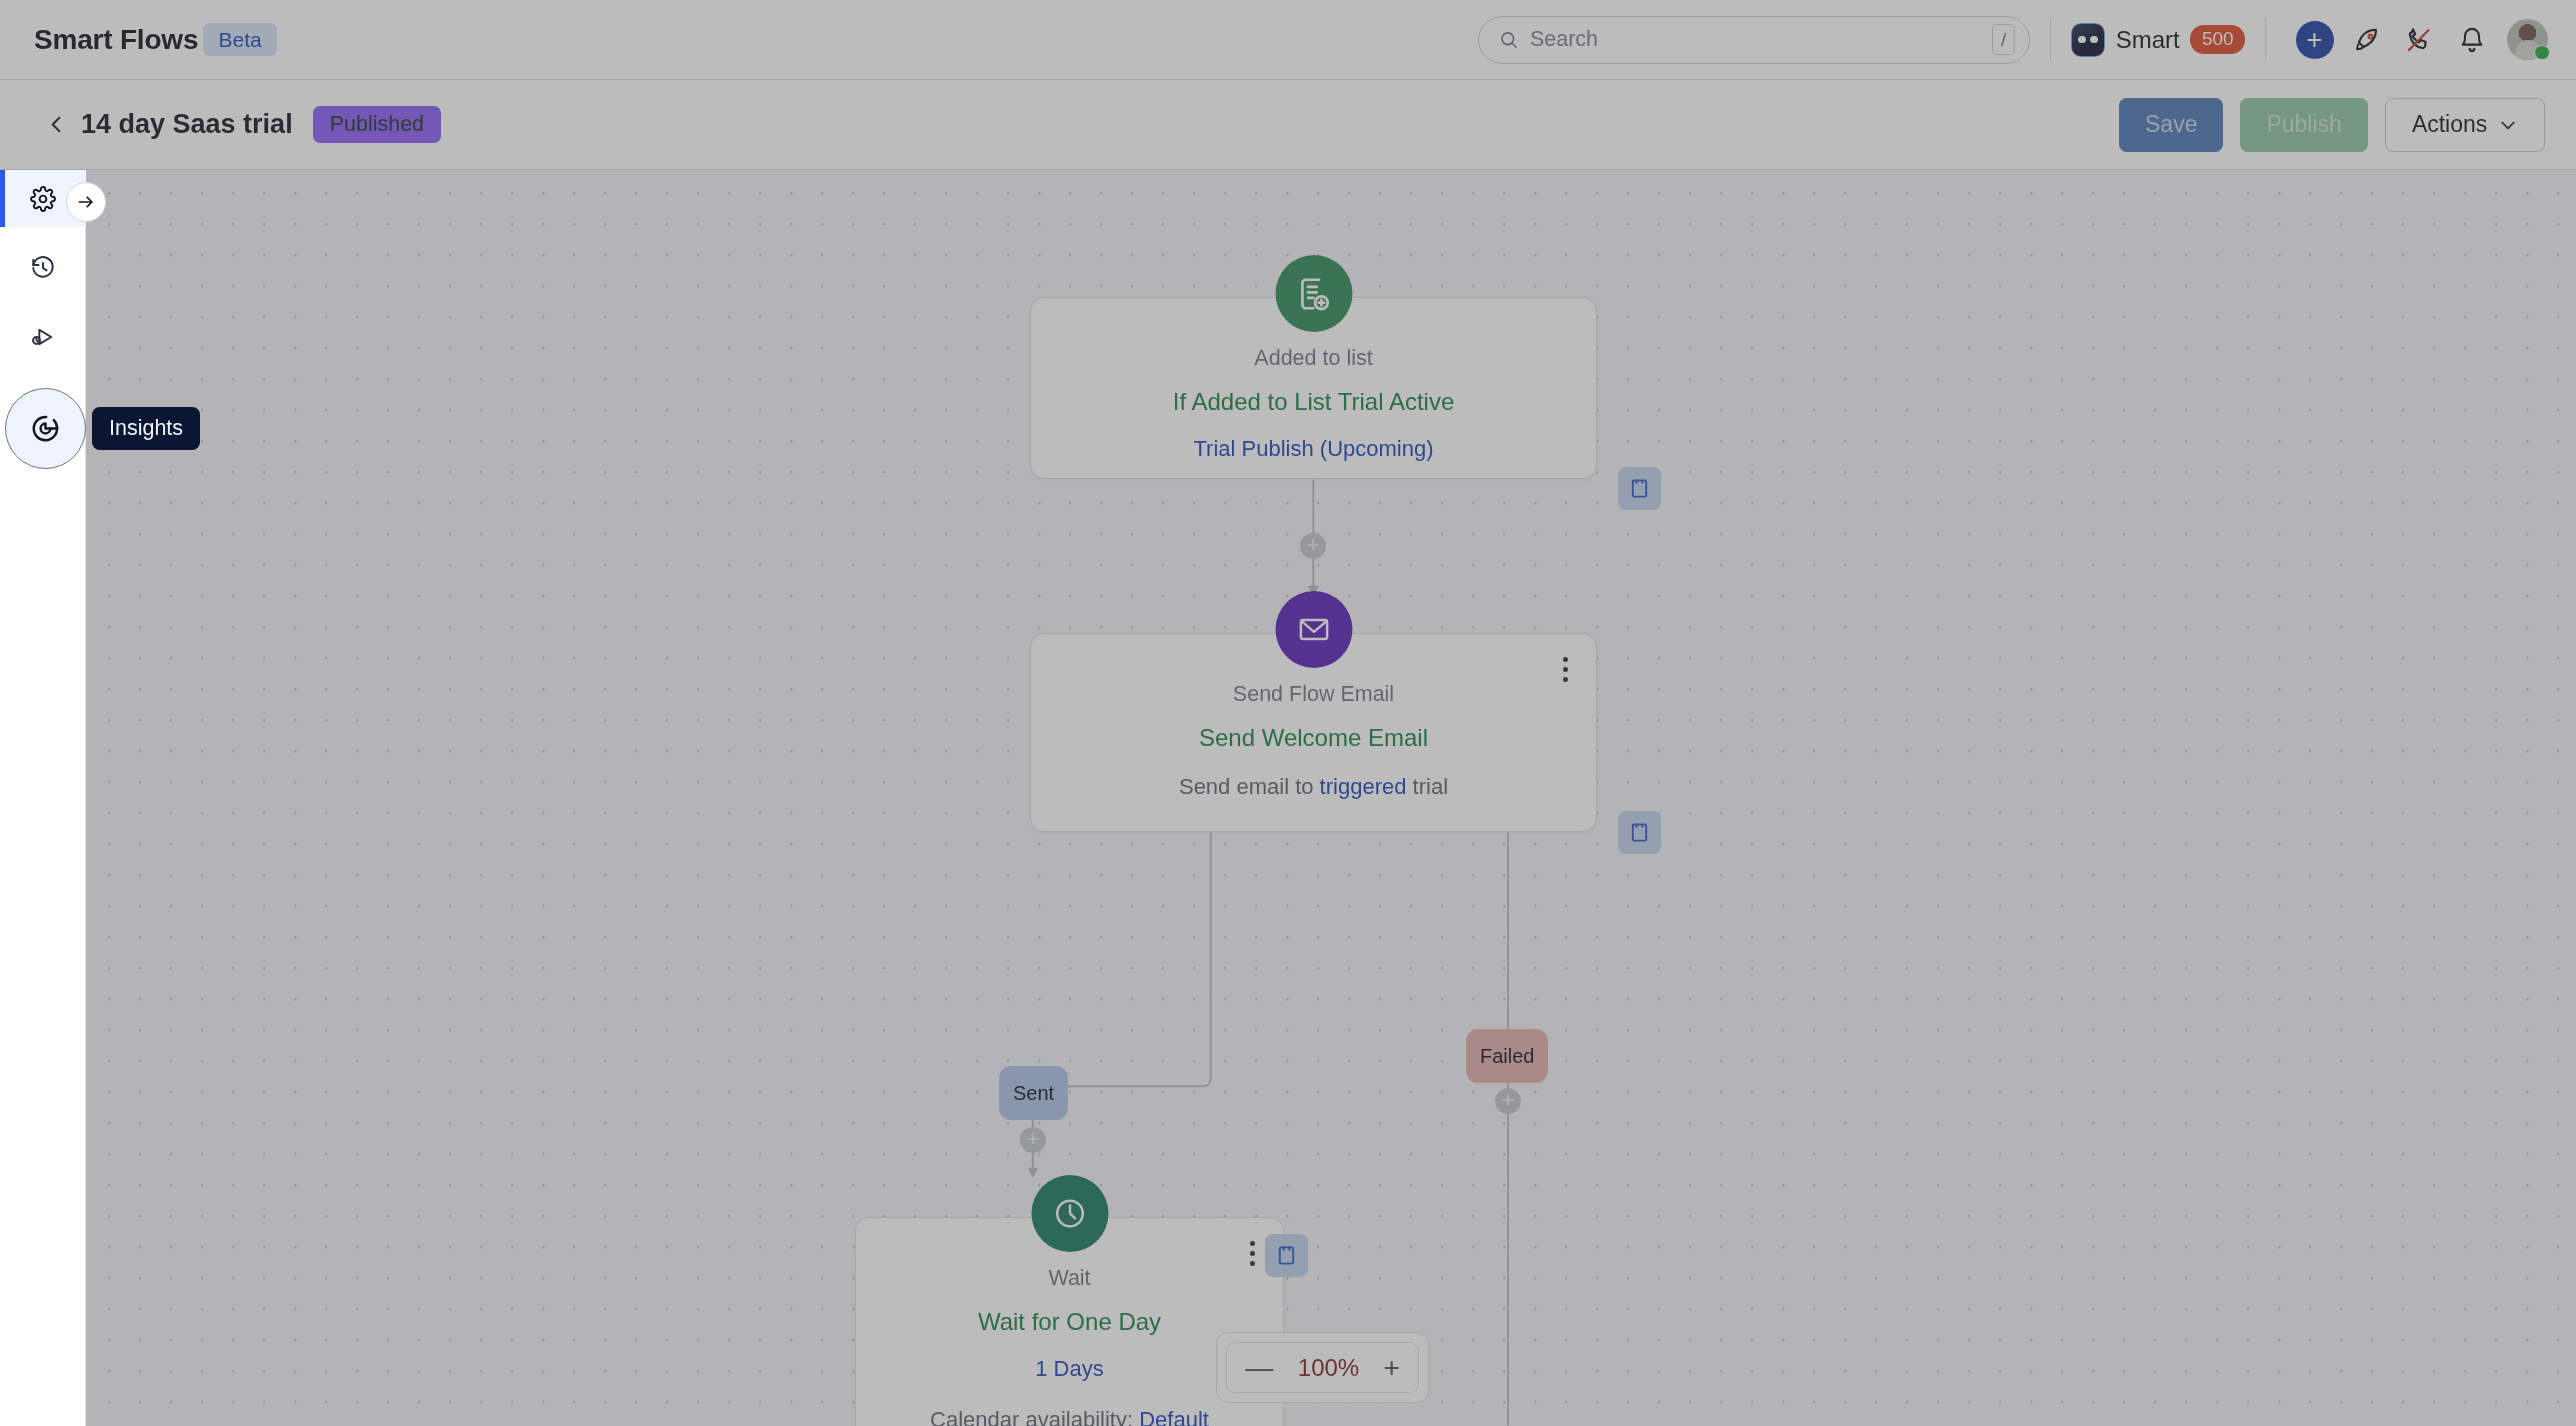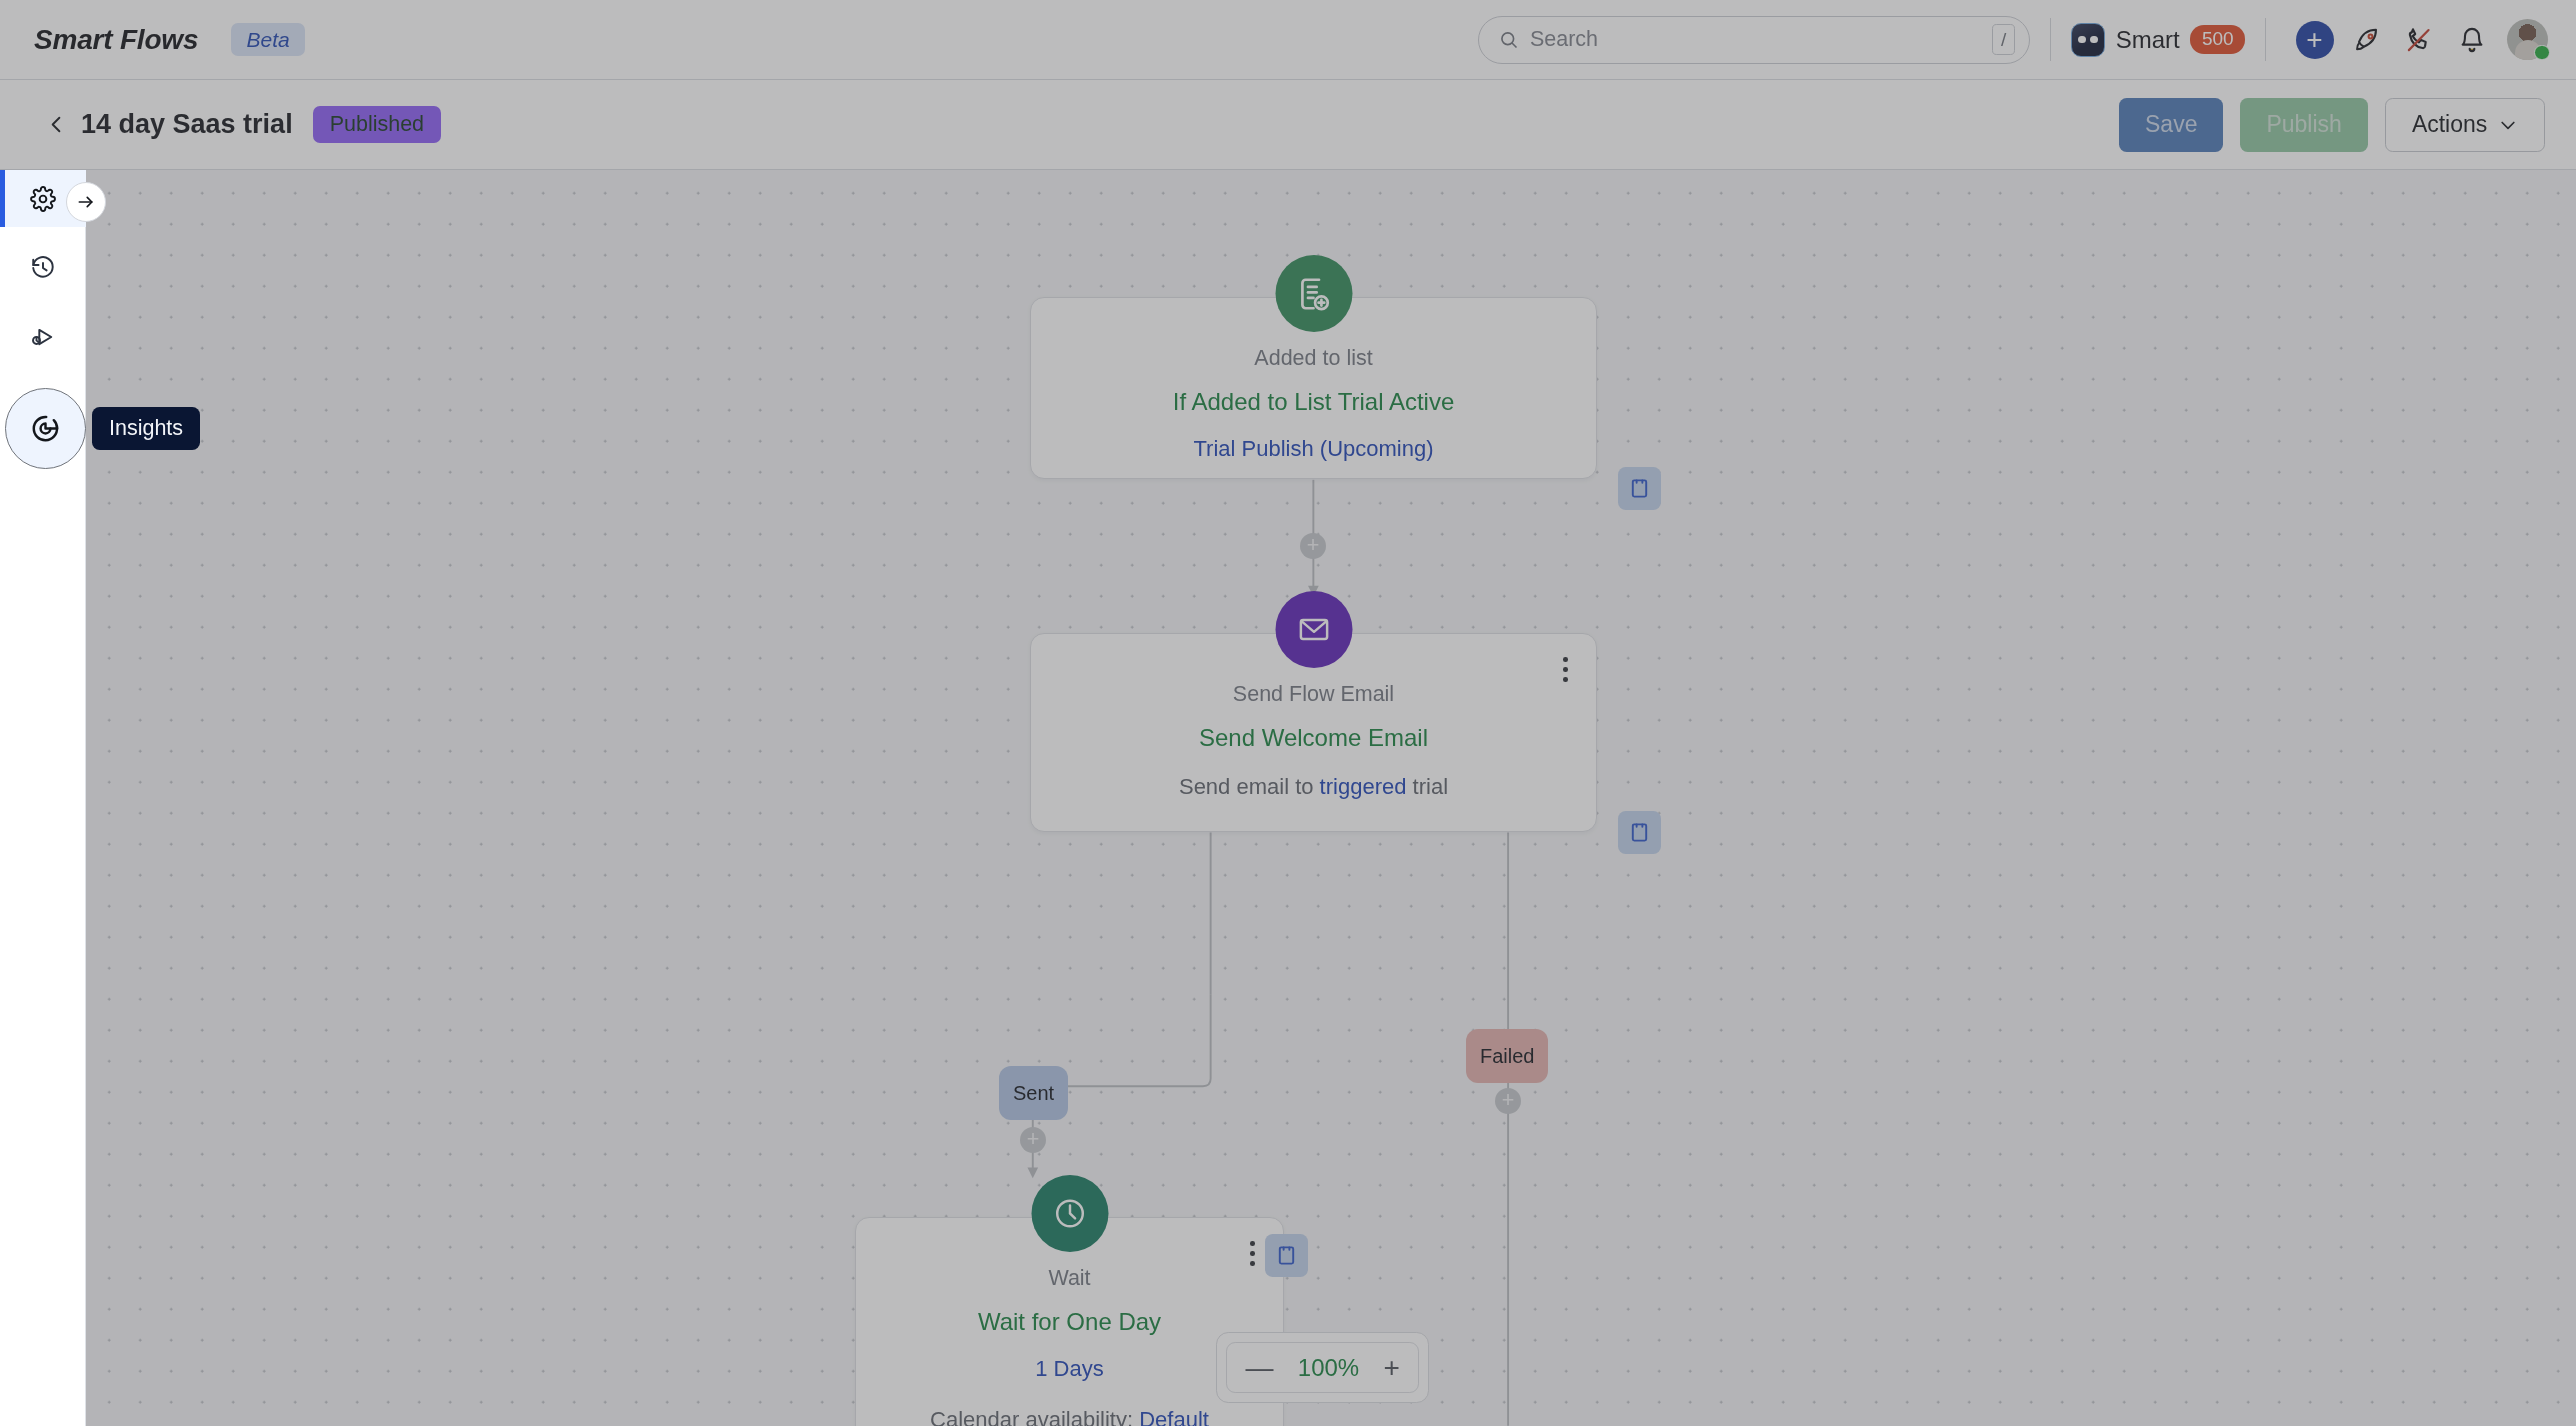--- a/index.html
+++ b/index.html
@@ -26,23 +26,22 @@
 
   
   .topbar {
     position: absolute; top: 0; left: 0; right: 0; height: 80px;
     background: #ffffff;
     border-bottom: 0.8px solid #d9dce1;
     display: flex; align-items: center;
     z-index: 10;
   }
   .brand {
-    display: flex; align-items: center; gap: 33px;
+    display: flex; align-items: center; gap: 5px;
     margin-left: 34px;
-    font-style: italic;
   }
   .brand-title {
     font-size: 28px; font-weight: bold; color: #111318; letter-spacing: -0.2px;
   }
   .beta-chip {
     background: #d7e2f5; color: #1e44b0;
     font-size: 21px; padding: 5.4px 15.3px; border-radius: 7px;
     line-height: 1.1;
   }
 
@@ -240,21 +239,21 @@
     padding: 9.2px;
     z-index: 20;
   }
   .zoominner {
     border: 0.8px solid #dcdee3; border-radius: 9.2px;
     height: 51px; width: 193px;
     display: flex; align-items: center; justify-content: space-between;
     padding: 0 18.4px;
   }
   .zoom-minus, .zoom-plus { font-size: 28px; color: #4a4e56; line-height: 1; user-select: none; }
-  .zoom-val { font-size: 24px; color: #15803d; }
+  .zoom-val { font-size: 24px; color: #7f1d1d; }
 
   svg { display: block; }
 </style>
 </head>
 <body>
 
 <div class="app">
 
   <div class="topbar">
     <div class="brand">

